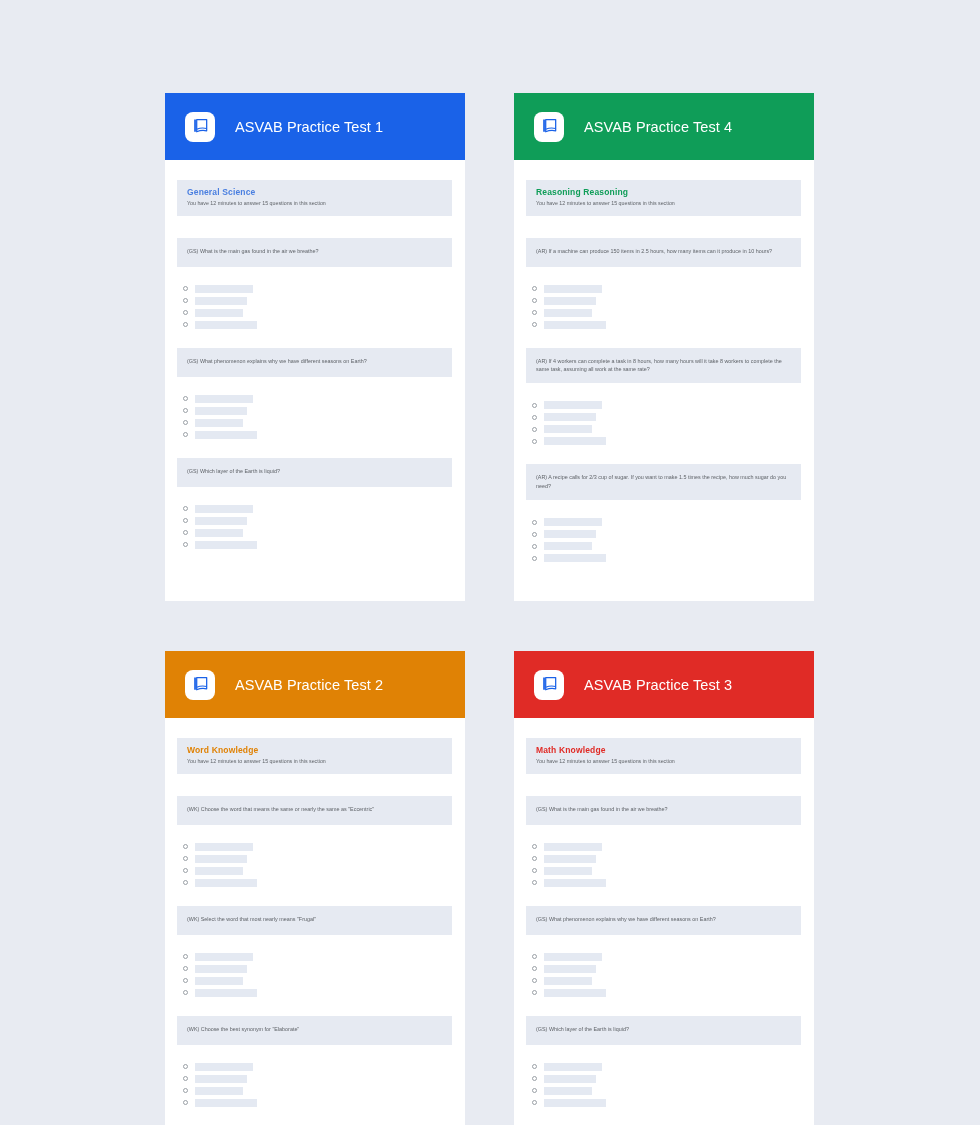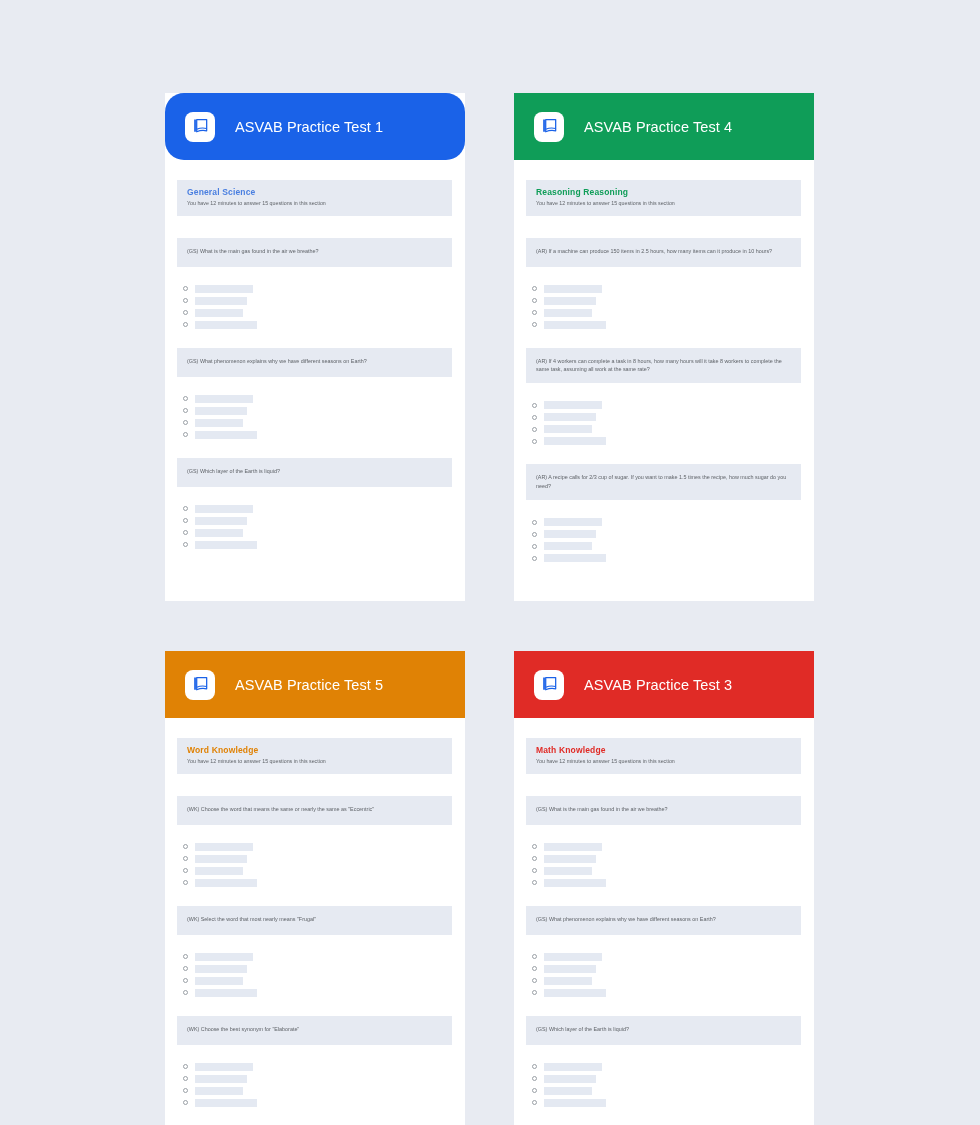--- a/index.html
+++ b/index.html
@@ -107,21 +107,21 @@
     margin-left: 7px;
   }
   .card-spacer { height: 6px; }
 </style>
 </head>
 <body>
 
 <div id="stage">
   <div class="grid">
       <div class="card">
-        <div class="card-header" style="background: rgb(26, 98, 232); border-radius: 19px;">
+        <div class="card-header" style="background: rgb(26, 98, 232);">
           <div class="app-icon">
             <svg width="19" height="19" viewBox="0 0 24 24">
               <path d="M4 3.2 h2.2 v15.4 h-2.2 z" fill="#1a62e8"></path>
               <path d="M7.2 3.2 h12.6 v14.2 q-6.3 -1.6 -12.6 1.2 z" fill="none" stroke="#1a62e8" stroke-width="1.6" stroke-linejoin="round"></path>
               <path d="M7.2 15.4 q6.3 -2.6 12.6 -0.9" fill="none" stroke="#1a62e8" stroke-width="1.3"></path>
             </svg>
           </div>
           <div class="card-title">ASVAB Practice Test 1</div>
         </div>
         <div class="card-body">
@@ -279,21 +279,21 @@
       </div>
       <div class="card">
         <div class="card-header" style="background: rgb(224, 130, 5);">
           <div class="app-icon">
             <svg width="19" height="19" viewBox="0 0 24 24">
               <path d="M4 3.2 h2.2 v15.4 h-2.2 z" fill="#1a62e8"></path>
               <path d="M7.2 3.2 h12.6 v14.2 q-6.3 -1.6 -12.6 1.2 z" fill="none" stroke="#1a62e8" stroke-width="1.6" stroke-linejoin="round"></path>
               <path d="M7.2 15.4 q6.3 -2.6 12.6 -0.9" fill="none" stroke="#1a62e8" stroke-width="1.3"></path>
             </svg>
           </div>
-          <div class="card-title">ASVAB Practice Test 5</div>
+          <div class="card-title">ASVAB Practice Test 2</div>
         </div>
         <div class="card-body">
           <div class="section-banner">
             <div class="section-title" style="color: rgb(224, 130, 5);">Word Knowledge</div>
             <div class="section-sub">You have 12 minutes to answer 15 questions in this section</div>
           </div>
           <div class="question-block">
             <div class="question-text">(WK) Choose the word that means the same or nearly the same as "Eccentric"</div>
             <div class="options">
               <div class="option-row">

